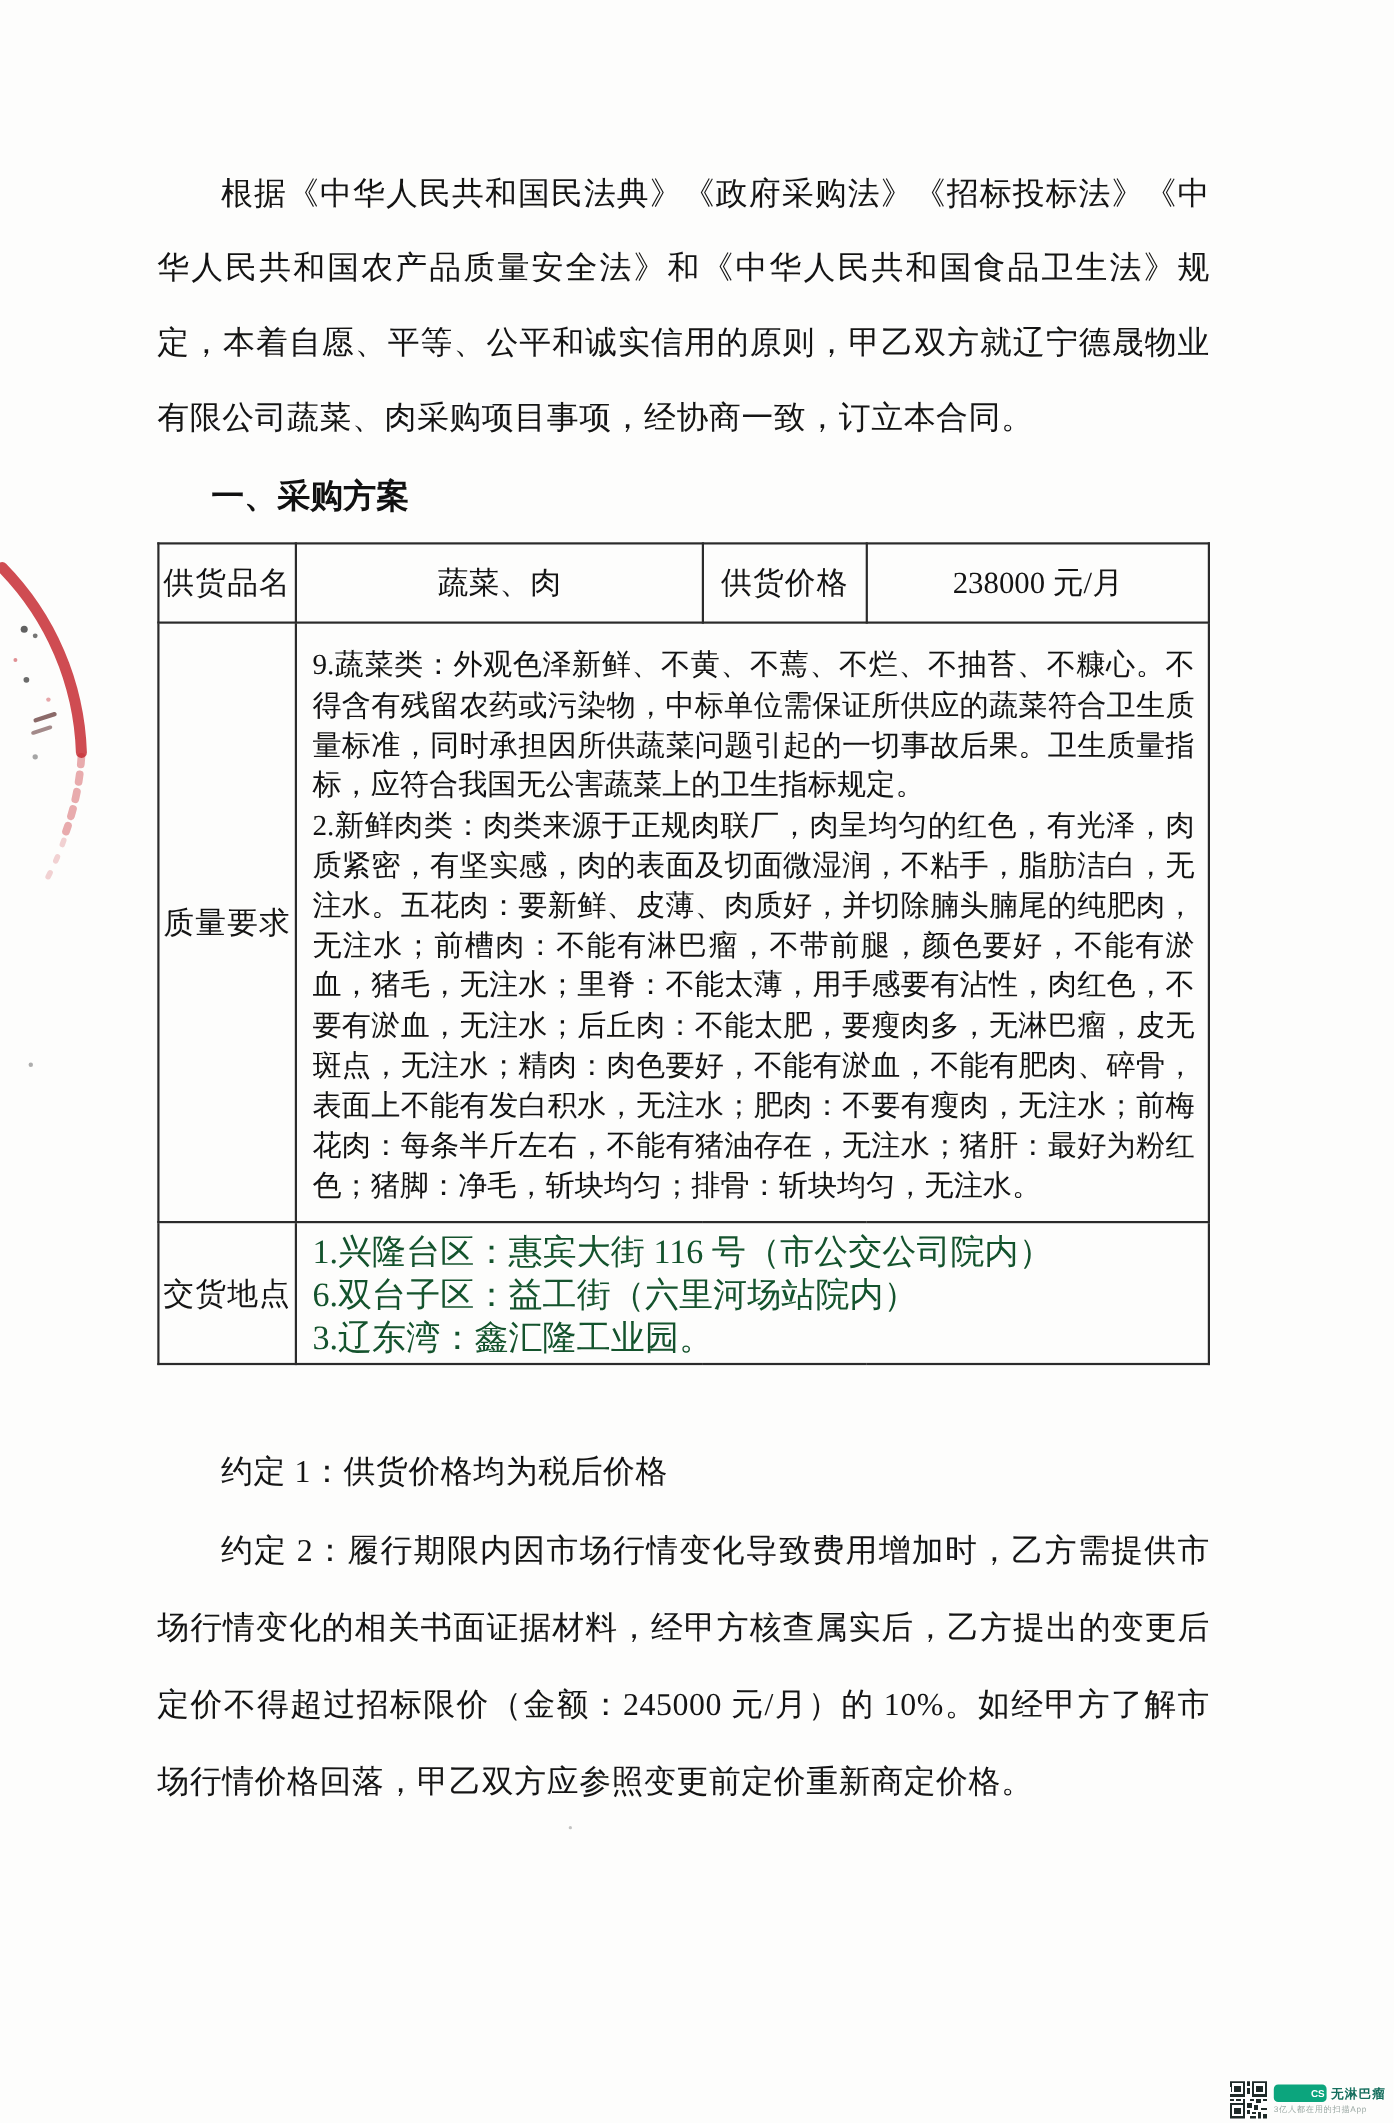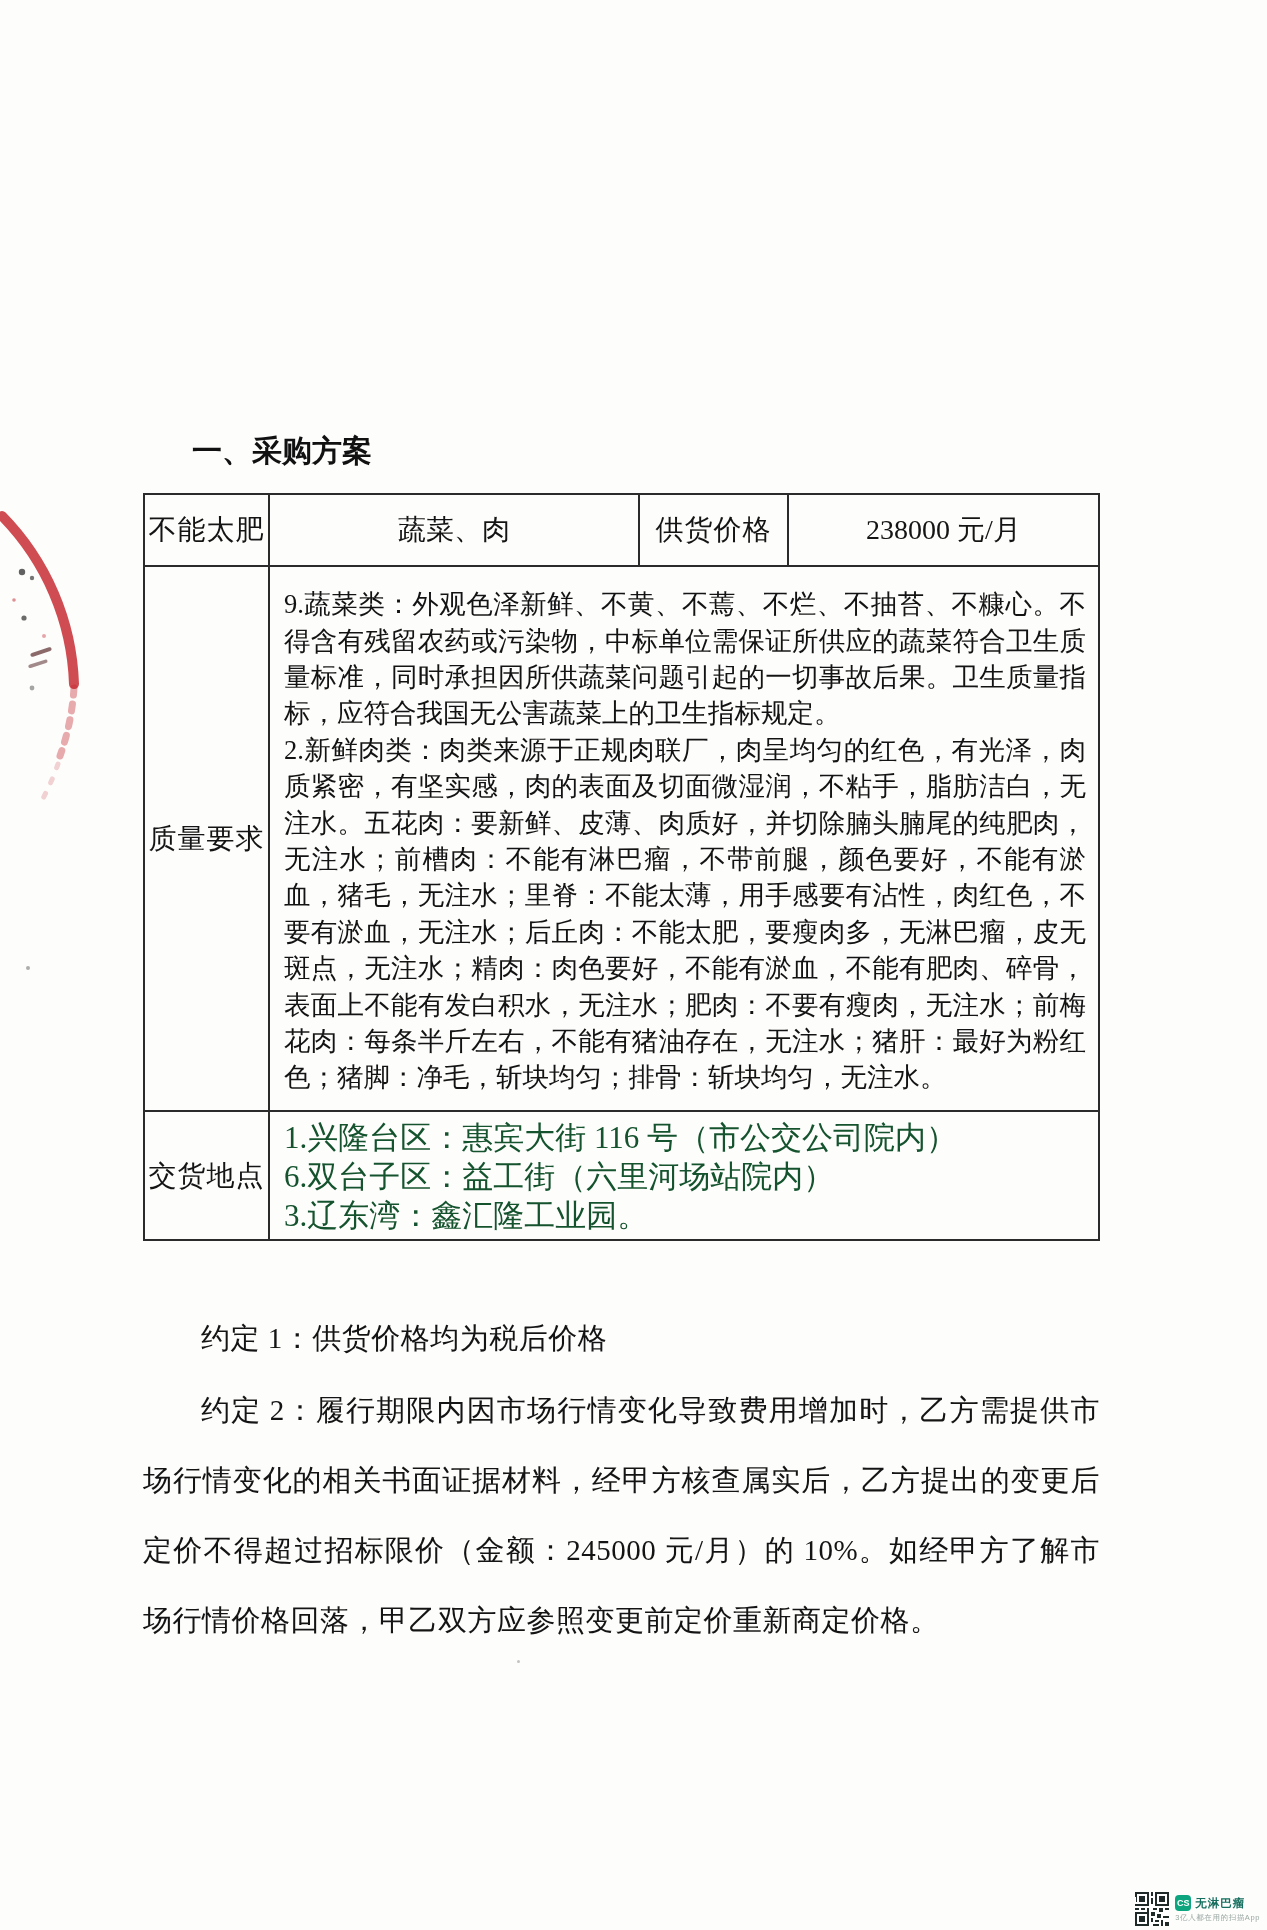--- a/index.html
+++ b/index.html
@@ -69,21 +69,21 @@
     position:absolute;right:7px;top:1892px;
     display:flex;align-items:center;gap:6px;
     font-family:"Liberation Sans","DejaVu Sans",sans-serif;
   }
   .qr{width:34px;height:34px;display:block;}
   .wm-right{display:flex;flex-direction:column;justify-content:center;gap:2px;}
   .wm-row{display:flex;align-items:center;gap:4px;}
   .cs-icon{
     width:16px;height:16px;border-radius:4px;background:#0ca57d;
     color:#ffffff;font-size:9px;font-weight:bold;
-    display:flex;align-items:center;justify-content:center;line-height:1;
+    display:flex;align-items:center;justify-content:center;line-height:1;padding-left:32px;
   }
   .wm-title{font-size:11.5px;font-weight:bold;color:#156e5d;letter-spacing:1px;}
   .wm-sub{font-size:7.5px;color:#9aa8a3;letter-spacing:0.6px;}
 </style>
 </head>
 <body>
 
 <div class="page">
 
   <svg class="stamp" viewBox="0 0 110 340" aria-hidden="true">
@@ -93,33 +93,34 @@
     <circle cx="22" cy="84" r="3.2" fill="#3a3a3a" opacity="0.8"></circle>
     <circle cx="32" cy="90" r="2.2" fill="#3a3a3a" opacity="0.7"></circle>
     <circle cx="24" cy="130" r="2.6" fill="#3a3a3a" opacity="0.75"></circle>
     <rect x="30" y="162" width="22" height="4" rx="2" fill="#5a2b2b" opacity="0.7" transform="rotate(-18 41 164)"></rect>
     <rect x="28" y="174" width="20" height="3.5" rx="2" fill="#5a2b2b" opacity="0.55" transform="rotate(-18 38 176)"></rect>
     <circle cx="32" cy="200" r="2.4" fill="#6a6a6a" opacity="0.6"></circle>
     <circle cx="14" cy="112" r="1.8" fill="#c4242c" opacity="0.5"></circle>
     <circle cx="44" cy="148" r="2" fill="#c4242c" opacity="0.4"></circle>
   </svg>
 
+  <p class="intro">根据《中华人民共和国民法典》《政府采购法》《招标投标法》《中华人民共和国农产品质量安全法》和《中华人民共和国食品卫生法》规定，本着自愿、平等、公平和诚实信用的原则，甲乙双方就辽宁德晟物业有限公司蔬菜、肉采购项目事项，经协商一致，订立本合同。</p>
 
   <h2 class="heading">一、采购方案</h2>
 
   <table class="contract">
     <colgroup>
       <col style="width:125px">
         <col style="width:370px">
         <col style="width:149px">
         <col style="width:311px">
     </colgroup>
     <tbody>
         <tr class="r1">
-      <td class="lab">不能太肥</td>
+      <td class="lab">供货品名</td>
       <td class="cen">蔬菜、肉</td>
       <td class="lab">供货价格</td>
       <td class="cen">238000 元/月</td>
     </tr>
     <tr class="r3">
       <td class="lab">质量要求</td>
       <td class="qual" colspan="3">
         <p>9.蔬菜类：外观色泽新鲜、不黄、不蔫、不烂、不抽苔、不糠心。不得含有残留农药或污染物，中标单位需保证所供应的蔬菜符合卫生质量标准，同时承担因所供蔬菜问题引起的一切事故后果。卫生质量指标，应符合我国无公害蔬菜上的卫生指标规定。</p>
         <p>2.新鲜肉类：肉类来源于正规肉联厂，肉呈均匀的红色，有光泽，肉质紧密，有坚实感，肉的表面及切面微湿润，不粘手，脂肪洁白，无注水。五花肉：要新鲜、皮薄、肉质好，并切除腩头腩尾的纯肥肉，无注水；前槽肉：不能有淋巴瘤，不带前腿，颜色要好，不能有淤血，猪毛，无注水；里脊：不能太薄，用手感要有沾性，肉红色，不要有淤血，无注水；后丘肉：不能太肥，要瘦肉多，无淋巴瘤，皮无斑点，无注水；精肉：肉色要好，不能有淤血，不能有肥肉、碎骨，表面上不能有发白积水，无注水；肥肉：不要有瘦肉，无注水；前梅花肉：每条半斤左右，不能有猪油存在，无注水；猪肝：最好为粉红色；猪脚：净毛，斩块均匀；排骨：斩块均匀，无注水。</p>
       </td>

